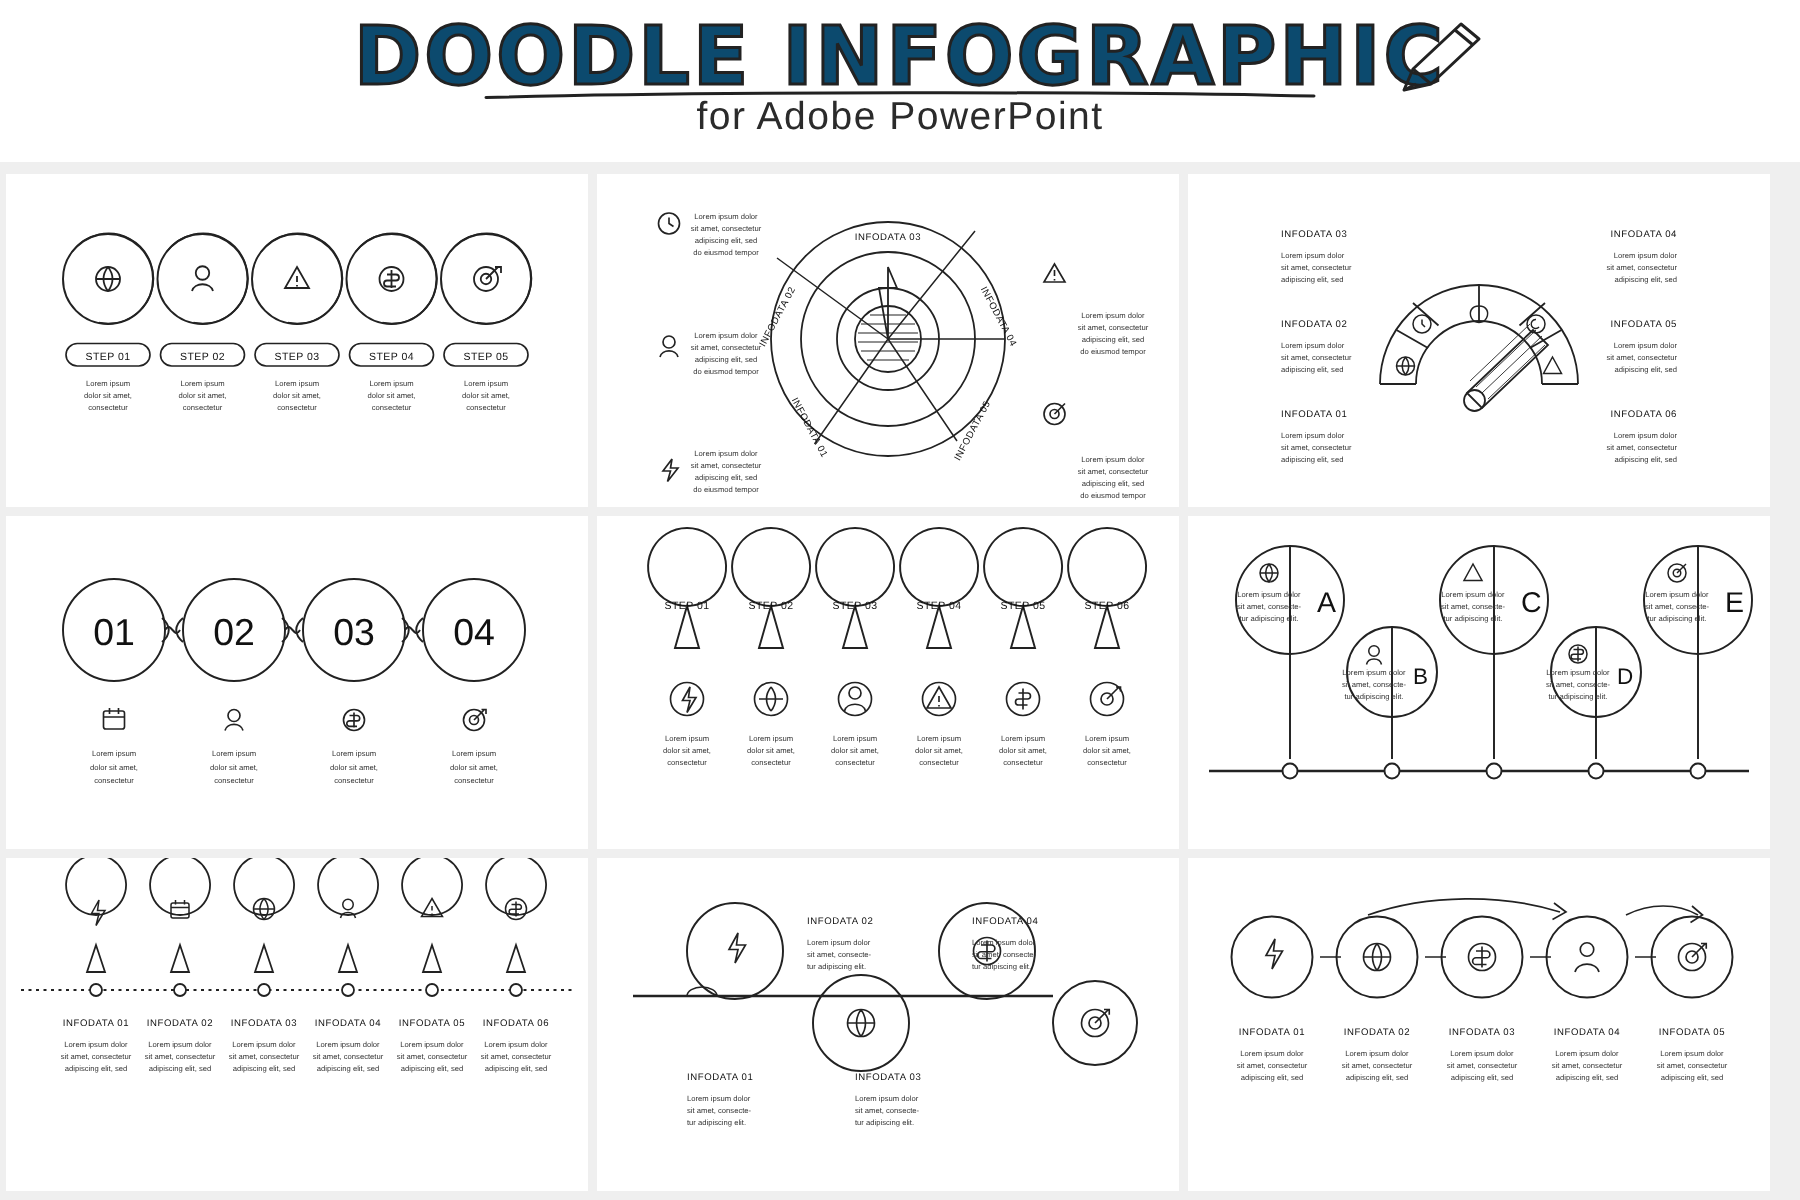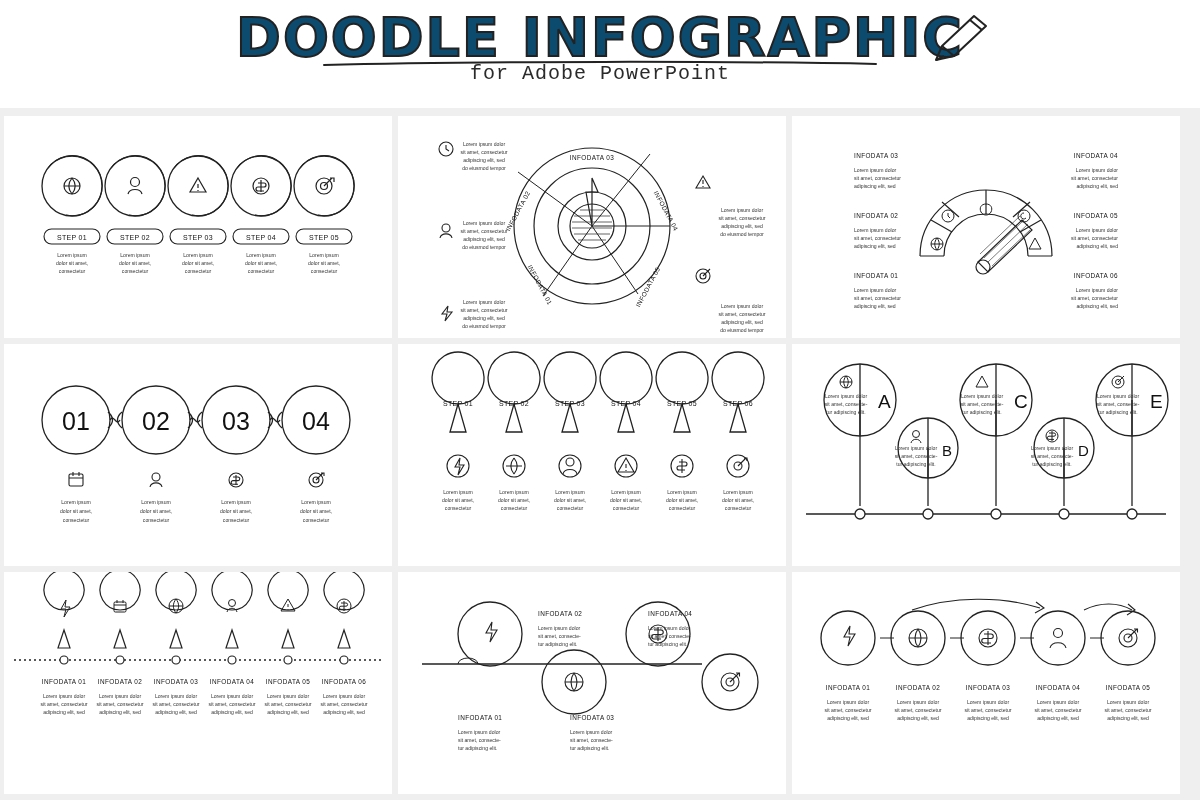--- a/index.html
+++ b/index.html
@@ -21,22 +21,22 @@
     color:#0c4a6e;
     -webkit-text-stroke:2px #222;
     text-shadow:none;
   }
   .title-underline{
     position:absolute;top:60px;left:50%;transform:translateX(-50%);
     width:560px;height:8px;
   }
   .subtitle{
     position:absolute;top:62px;left:0;right:0;text-align:center;
-    font-family:Liberation Mono, monospace;
-    font-size:20px;color:#2b2b2b;letter-spacing:1px;
+    font-family:Liberation Sans, sans-serif;
+    font-size:26px;color:#2b2b2b;letter-spacing:1px;
   }
   .pencil{position:absolute;top:12px;left:930px;width:64px;height:54px;}
 
   
   .grid{
     position:absolute;top:112px;left:0;
     width:1200px;height:688px;
     display:grid;
     grid-template-columns:repeat(3,388px);
     grid-template-rows:repeat(3,222px);

